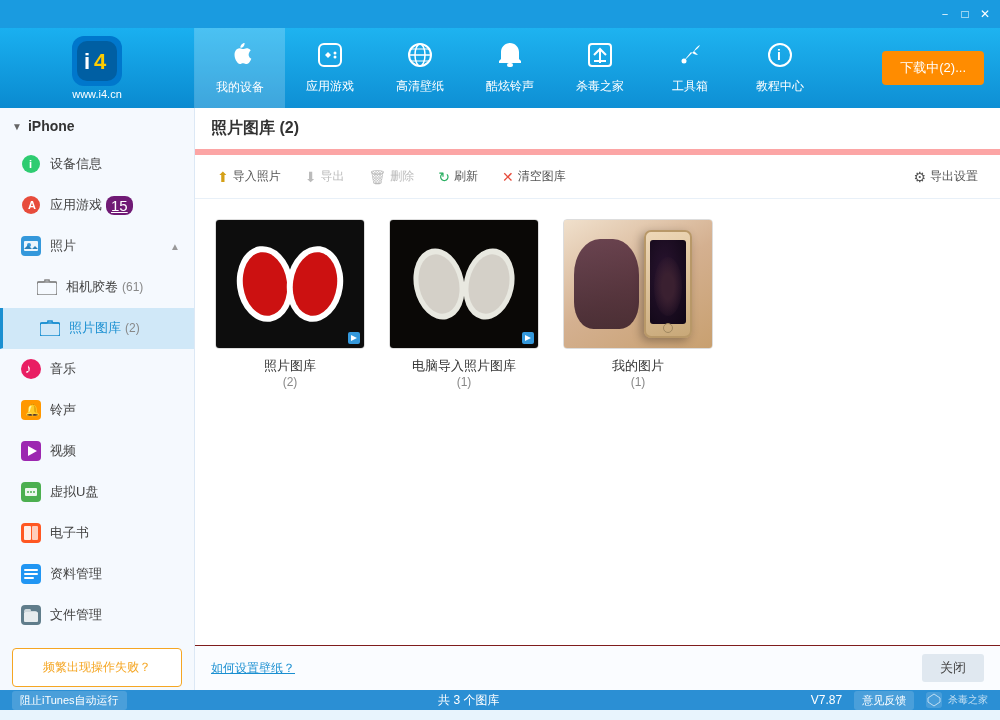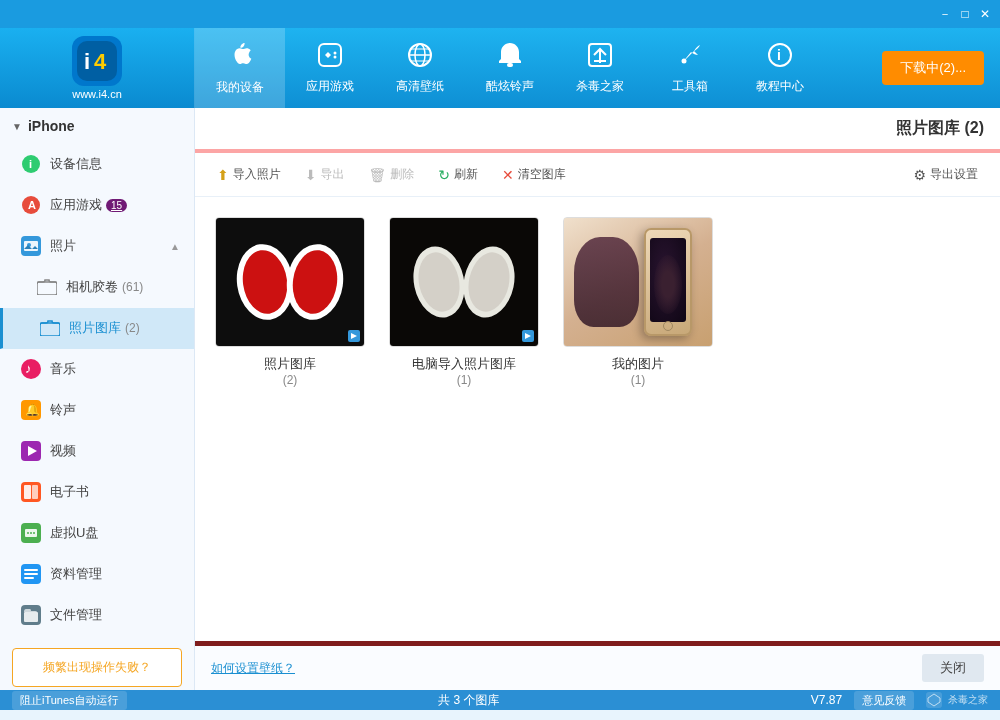--- a/index.html
+++ b/index.html
@@ -134,21 +134,21 @@
     .sidebar-item .item-icon {
       width: 22px; height: 22px;
       margin-right: 8px;
       display: flex; align-items: center; justify-content: center;
       font-size: 16px;
       flex-shrink: 0;
     }
     .sidebar-item .badge {
       background: #701a75;
       color: white;
-      font-size: 10px;
+      font-size: 15px;
       border-radius: 8px;
       padding: 1px 5px;
       margin-left: 4px;
       text-decoration: underline;
     }
     .sidebar-item .count {
       color: #888;
       font-size: 12px;
       margin-left: 4px;
     }
@@ -179,24 +179,23 @@
 
     
     .content {
       flex: 1;
       display: flex;
       flex-direction: column;
       background: white;
     }
     .content-header {
       padding: 10px 16px;
-      border-bottom: 4px solid #fca5a5;
-      display: flex;
-      align-items: center;
-      justify-content: flex-end;
+      border-bottom: 6px solid #fca5a5;
+      display: flex;
+      align-items: center;
     }
     .content-title {
       font-size: 16px;
       color: #333;
       font-weight: bold;
     }
     .toolbar {
       display: flex;
       align-items: center;
       padding: 8px 12px;
@@ -283,21 +282,21 @@
       border-radius: 3px;
       font-size: 11px;
       cursor: pointer;
     }
     .watermark {
       font-size: 10px;
       opacity: 0.7;
     }
     .content-bottom-bar {
       padding: 8px 16px;
-      border-top: 5px solid #7f1d1d;
+      border-top: 1px solid #7f1d1d;
       display: flex;
       align-items: center;
       justify-content: space-between;
       background: #fafcff;
     }
     .content-bottom-bar a {
       color: #1a8fd1;
       font-size: 12px;
       text-decoration: underline;
       cursor: pointer;
@@ -511,39 +510,39 @@
           <rect width="20" height="20" rx="4" fill="#9c27b0"></rect>
           <polygon points="7,5 7,15 16,10" fill="white"></polygon>
         </svg>
       </div>
       <span>视频</span>
     </div>
 
     <div class="sidebar-item">
       <div class="item-icon">
         <svg width="20" height="20" viewBox="0 0 20 20">
-          <rect width="20" height="20" rx="4" fill="#ff5722"></rect>
-          <rect x="3" y="3" width="7" height="14" rx="1" fill="white" opacity="0.9"></rect>
-          <rect x="11" y="3" width="6" height="14" rx="1" fill="white" opacity="0.7"></rect>
-        </svg>
-      </div>
-      <span>电子书</span>
-    </div>
-
-    <div class="sidebar-item">
-      <div class="item-icon">
-        <svg width="20" height="20" viewBox="0 0 20 20">
           <rect width="20" height="20" rx="4" fill="#4caf50"></rect>
           <rect x="4" y="6" width="12" height="8" rx="1" fill="white" opacity="0.9"></rect>
           <circle cx="7" cy="10" r="1" fill="#4caf50"></circle>
           <circle cx="10" cy="10" r="1" fill="#4caf50"></circle>
           <circle cx="13" cy="10" r="1" fill="#4caf50"></circle>
         </svg>
       </div>
       <span>虚拟U盘</span>
+    </div>
+
+    <div class="sidebar-item">
+      <div class="item-icon">
+        <svg width="20" height="20" viewBox="0 0 20 20">
+          <rect width="20" height="20" rx="4" fill="#ff5722"></rect>
+          <rect x="3" y="3" width="7" height="14" rx="1" fill="white" opacity="0.9"></rect>
+          <rect x="11" y="3" width="6" height="14" rx="1" fill="white" opacity="0.7"></rect>
+        </svg>
+      </div>
+      <span>电子书</span>
     </div>
 
     <div class="sidebar-item">
       <div class="item-icon">
         <svg width="20" height="20" viewBox="0 0 20 20">
           <rect width="20" height="20" rx="4" fill="#2196f3"></rect>
           <rect x="3" y="5" width="14" height="2" rx="1" fill="white"></rect>
           <rect x="3" y="9" width="14" height="2" rx="1" fill="white"></rect>
           <rect x="3" y="13" width="10" height="2" rx="1" fill="white"></rect>
         </svg>

